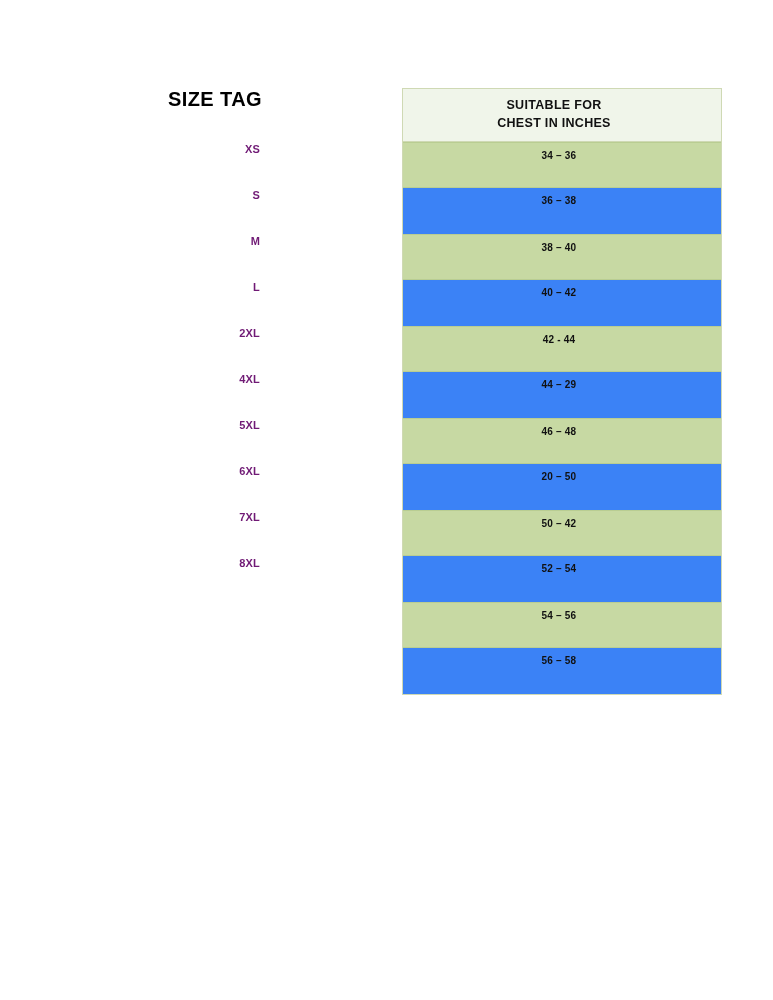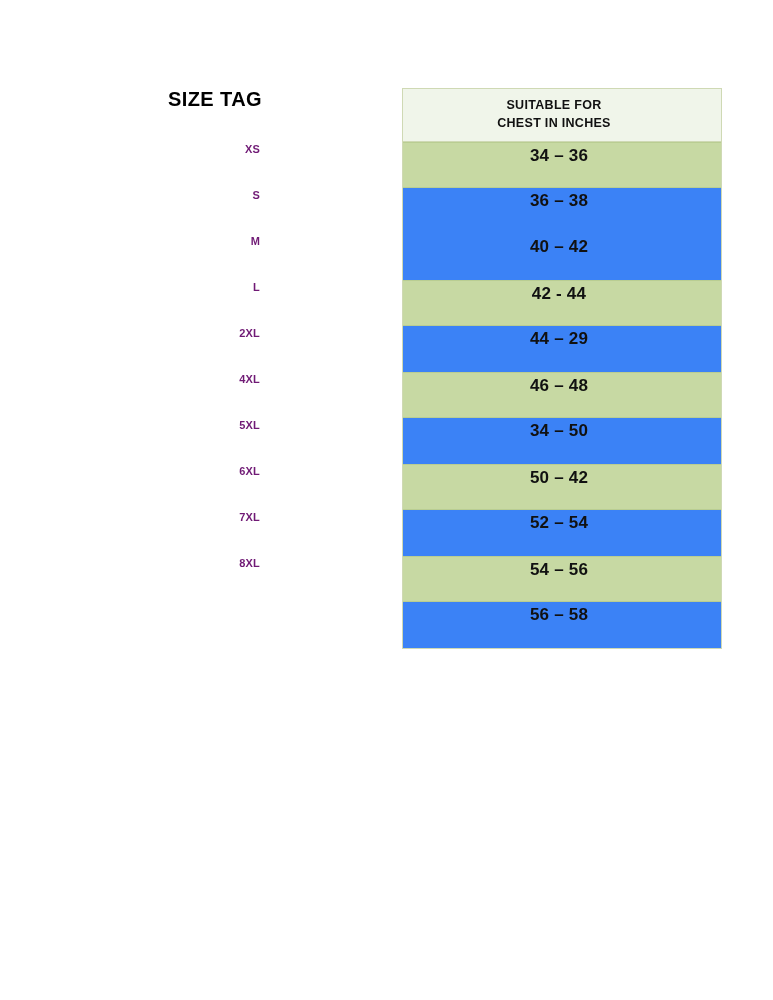--- a/index.html
+++ b/index.html
@@ -80,21 +80,21 @@
     font-weight: bold;
     color: #111111;
     line-height: 18px;
     letter-spacing: 0.3px;
   }
 
   .chest-row {
     height: 46px;
     box-sizing: border-box;
     text-align: center;
-    font-size: 17px;
+    font-size: 10px;
     font-weight: bold;
     color: #111111;
     padding-top: 3px;
     letter-spacing: 0.2px;
   }
   .chest-row.shaded {
     background: #c7d9a3;
     border-top: 1px solid #b9cd92;
     border-bottom: 1px solid #b9cd92;
   }
@@ -133,34 +133,37 @@
       <div class="header-line">SUITABLE FOR</div>
       <div class="header-line">CHEST IN INCHES</div>
     </div>
     <div id="chest-table-body">
         <div class="chest-row shaded">
           <span class="row-value">34 – 36</span>
         </div>
         <div class="chest-row plain">
           <span class="row-value">36 – 38</span>
         </div>
+        <div class="chest-row shaded">
+          <span class="row-value">38 – 40</span>
+        </div>
         <div class="chest-row plain">
           <span class="row-value">40 – 42</span>
         </div>
         <div class="chest-row shaded">
           <span class="row-value">42 - 44</span>
         </div>
         <div class="chest-row plain">
           <span class="row-value">44 – 29</span>
         </div>
         <div class="chest-row shaded">
           <span class="row-value">46 – 48</span>
         </div>
         <div class="chest-row plain">
-          <span class="row-value">34 – 50</span>
+          <span class="row-value">20 – 50</span>
         </div>
         <div class="chest-row shaded">
           <span class="row-value">50 – 42</span>
         </div>
         <div class="chest-row plain">
           <span class="row-value">52 – 54</span>
         </div>
         <div class="chest-row shaded">
           <span class="row-value">54 – 56</span>
         </div>

